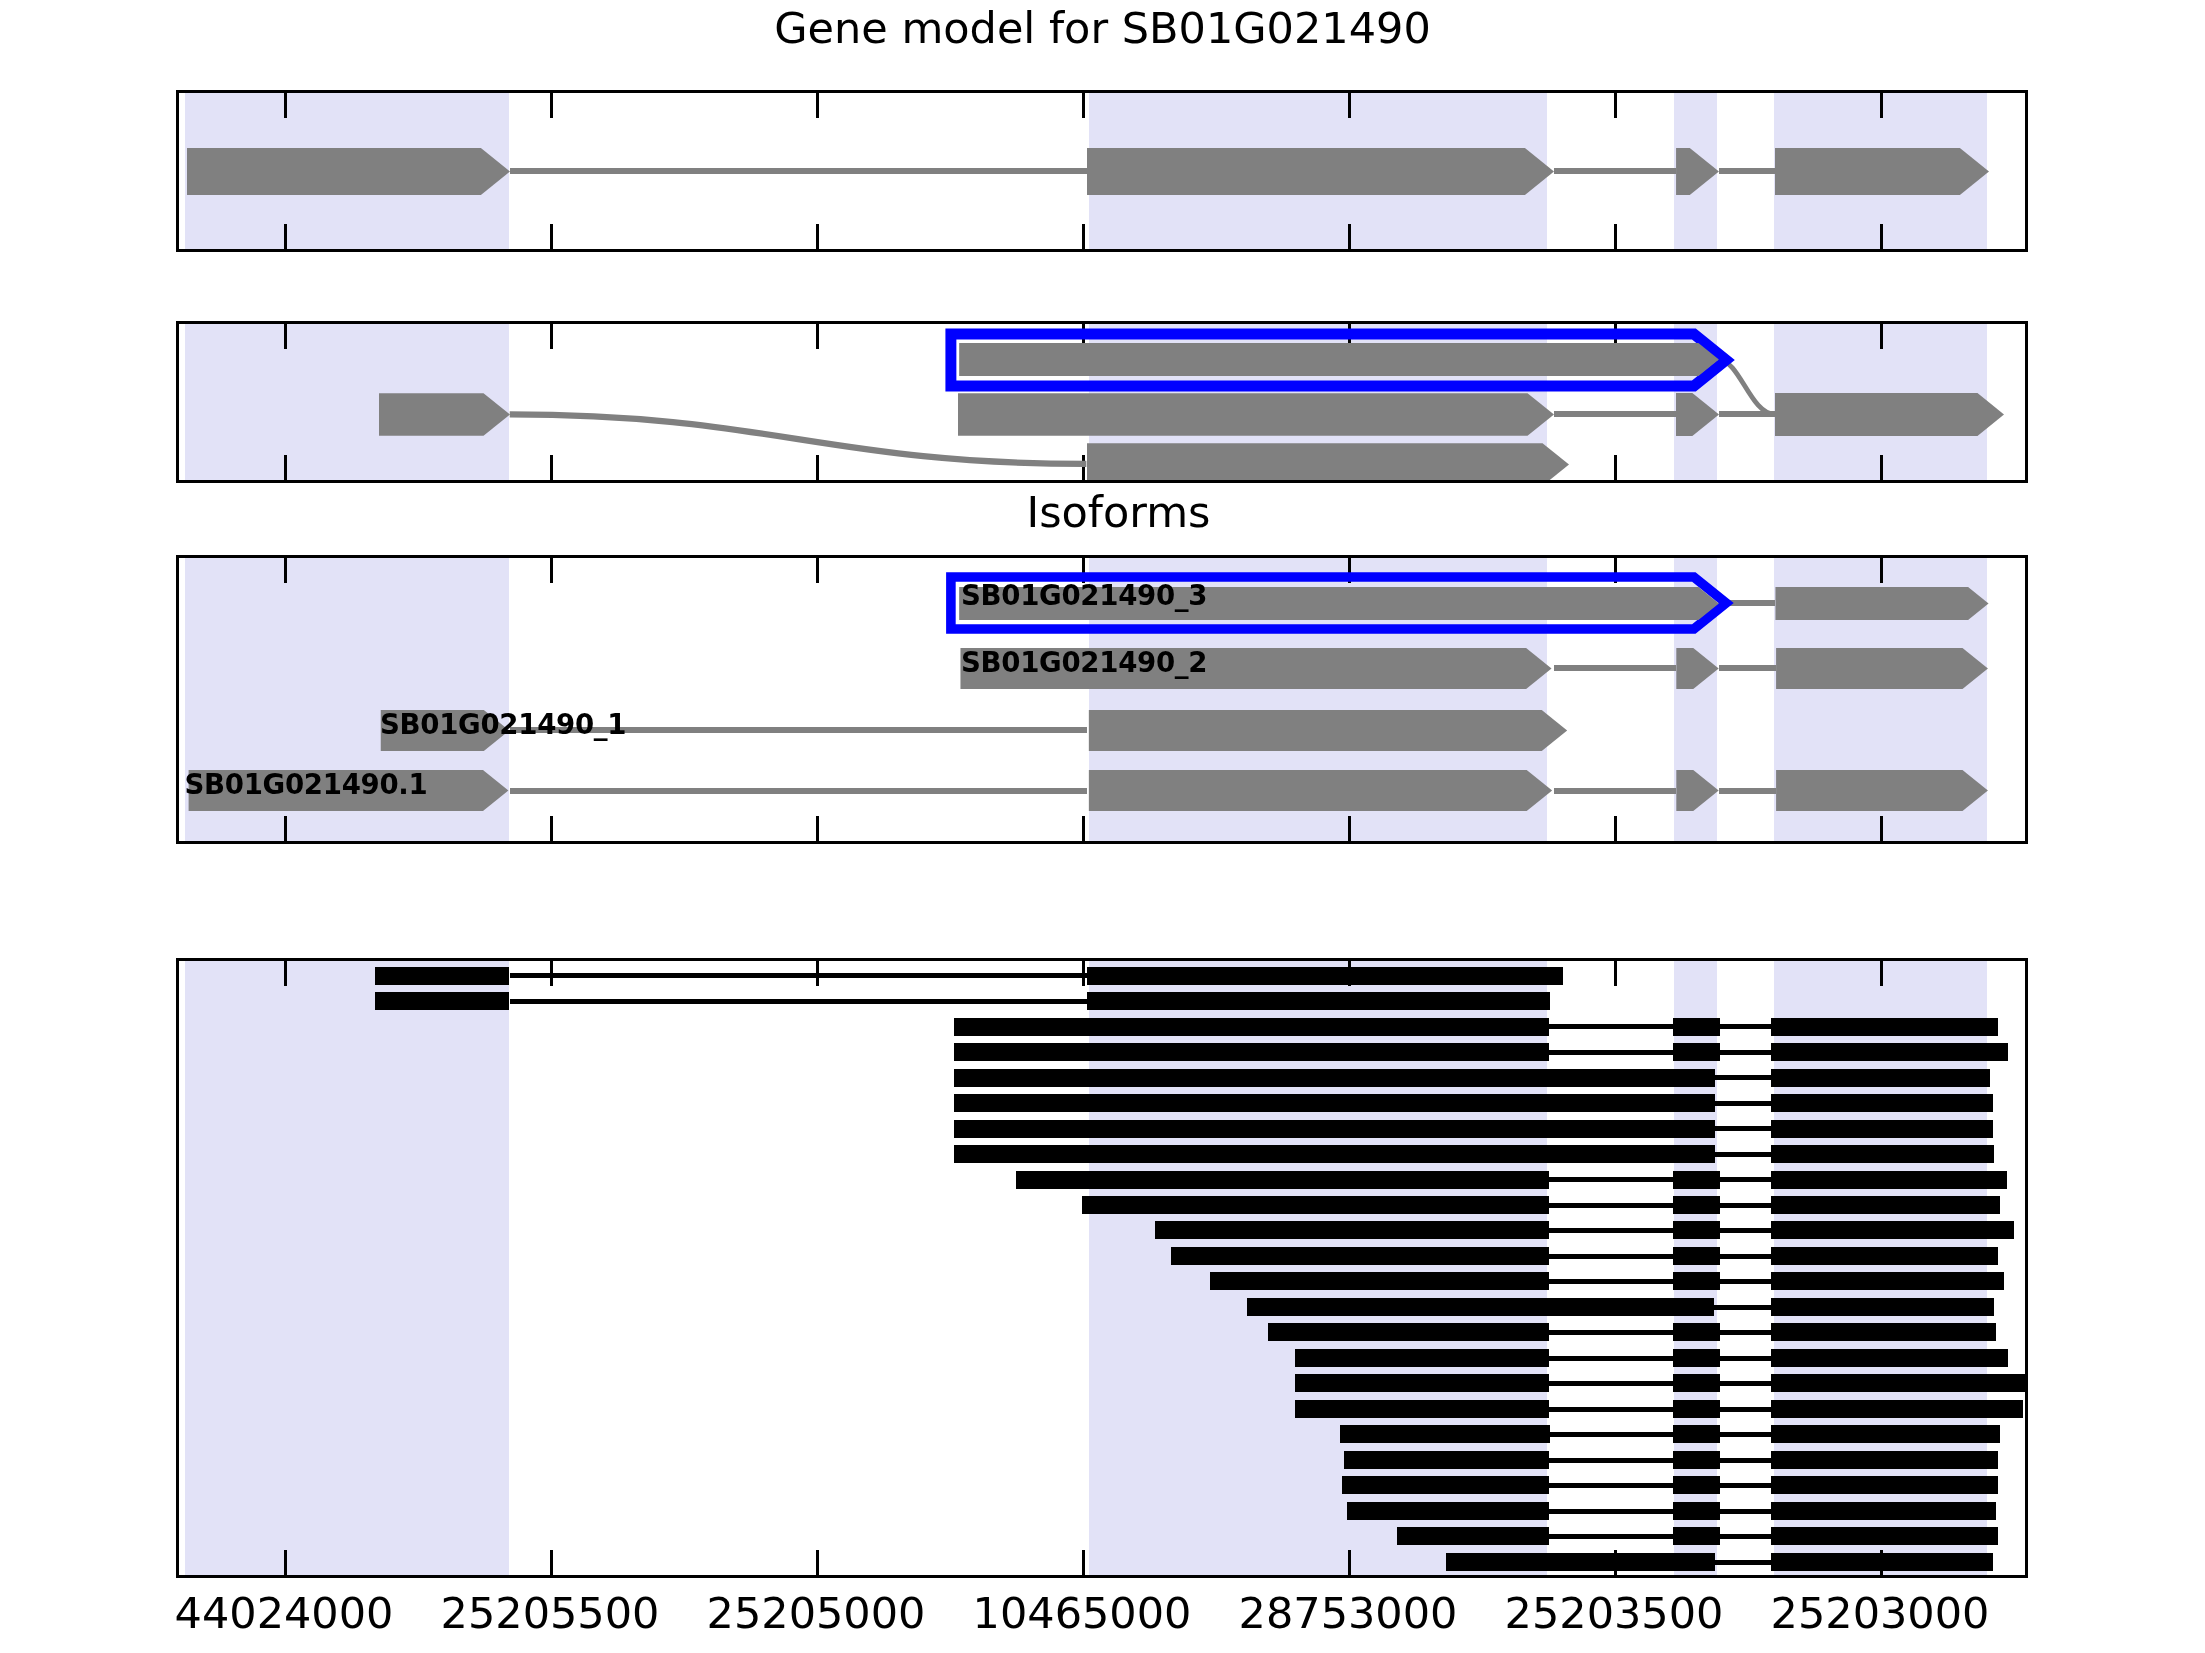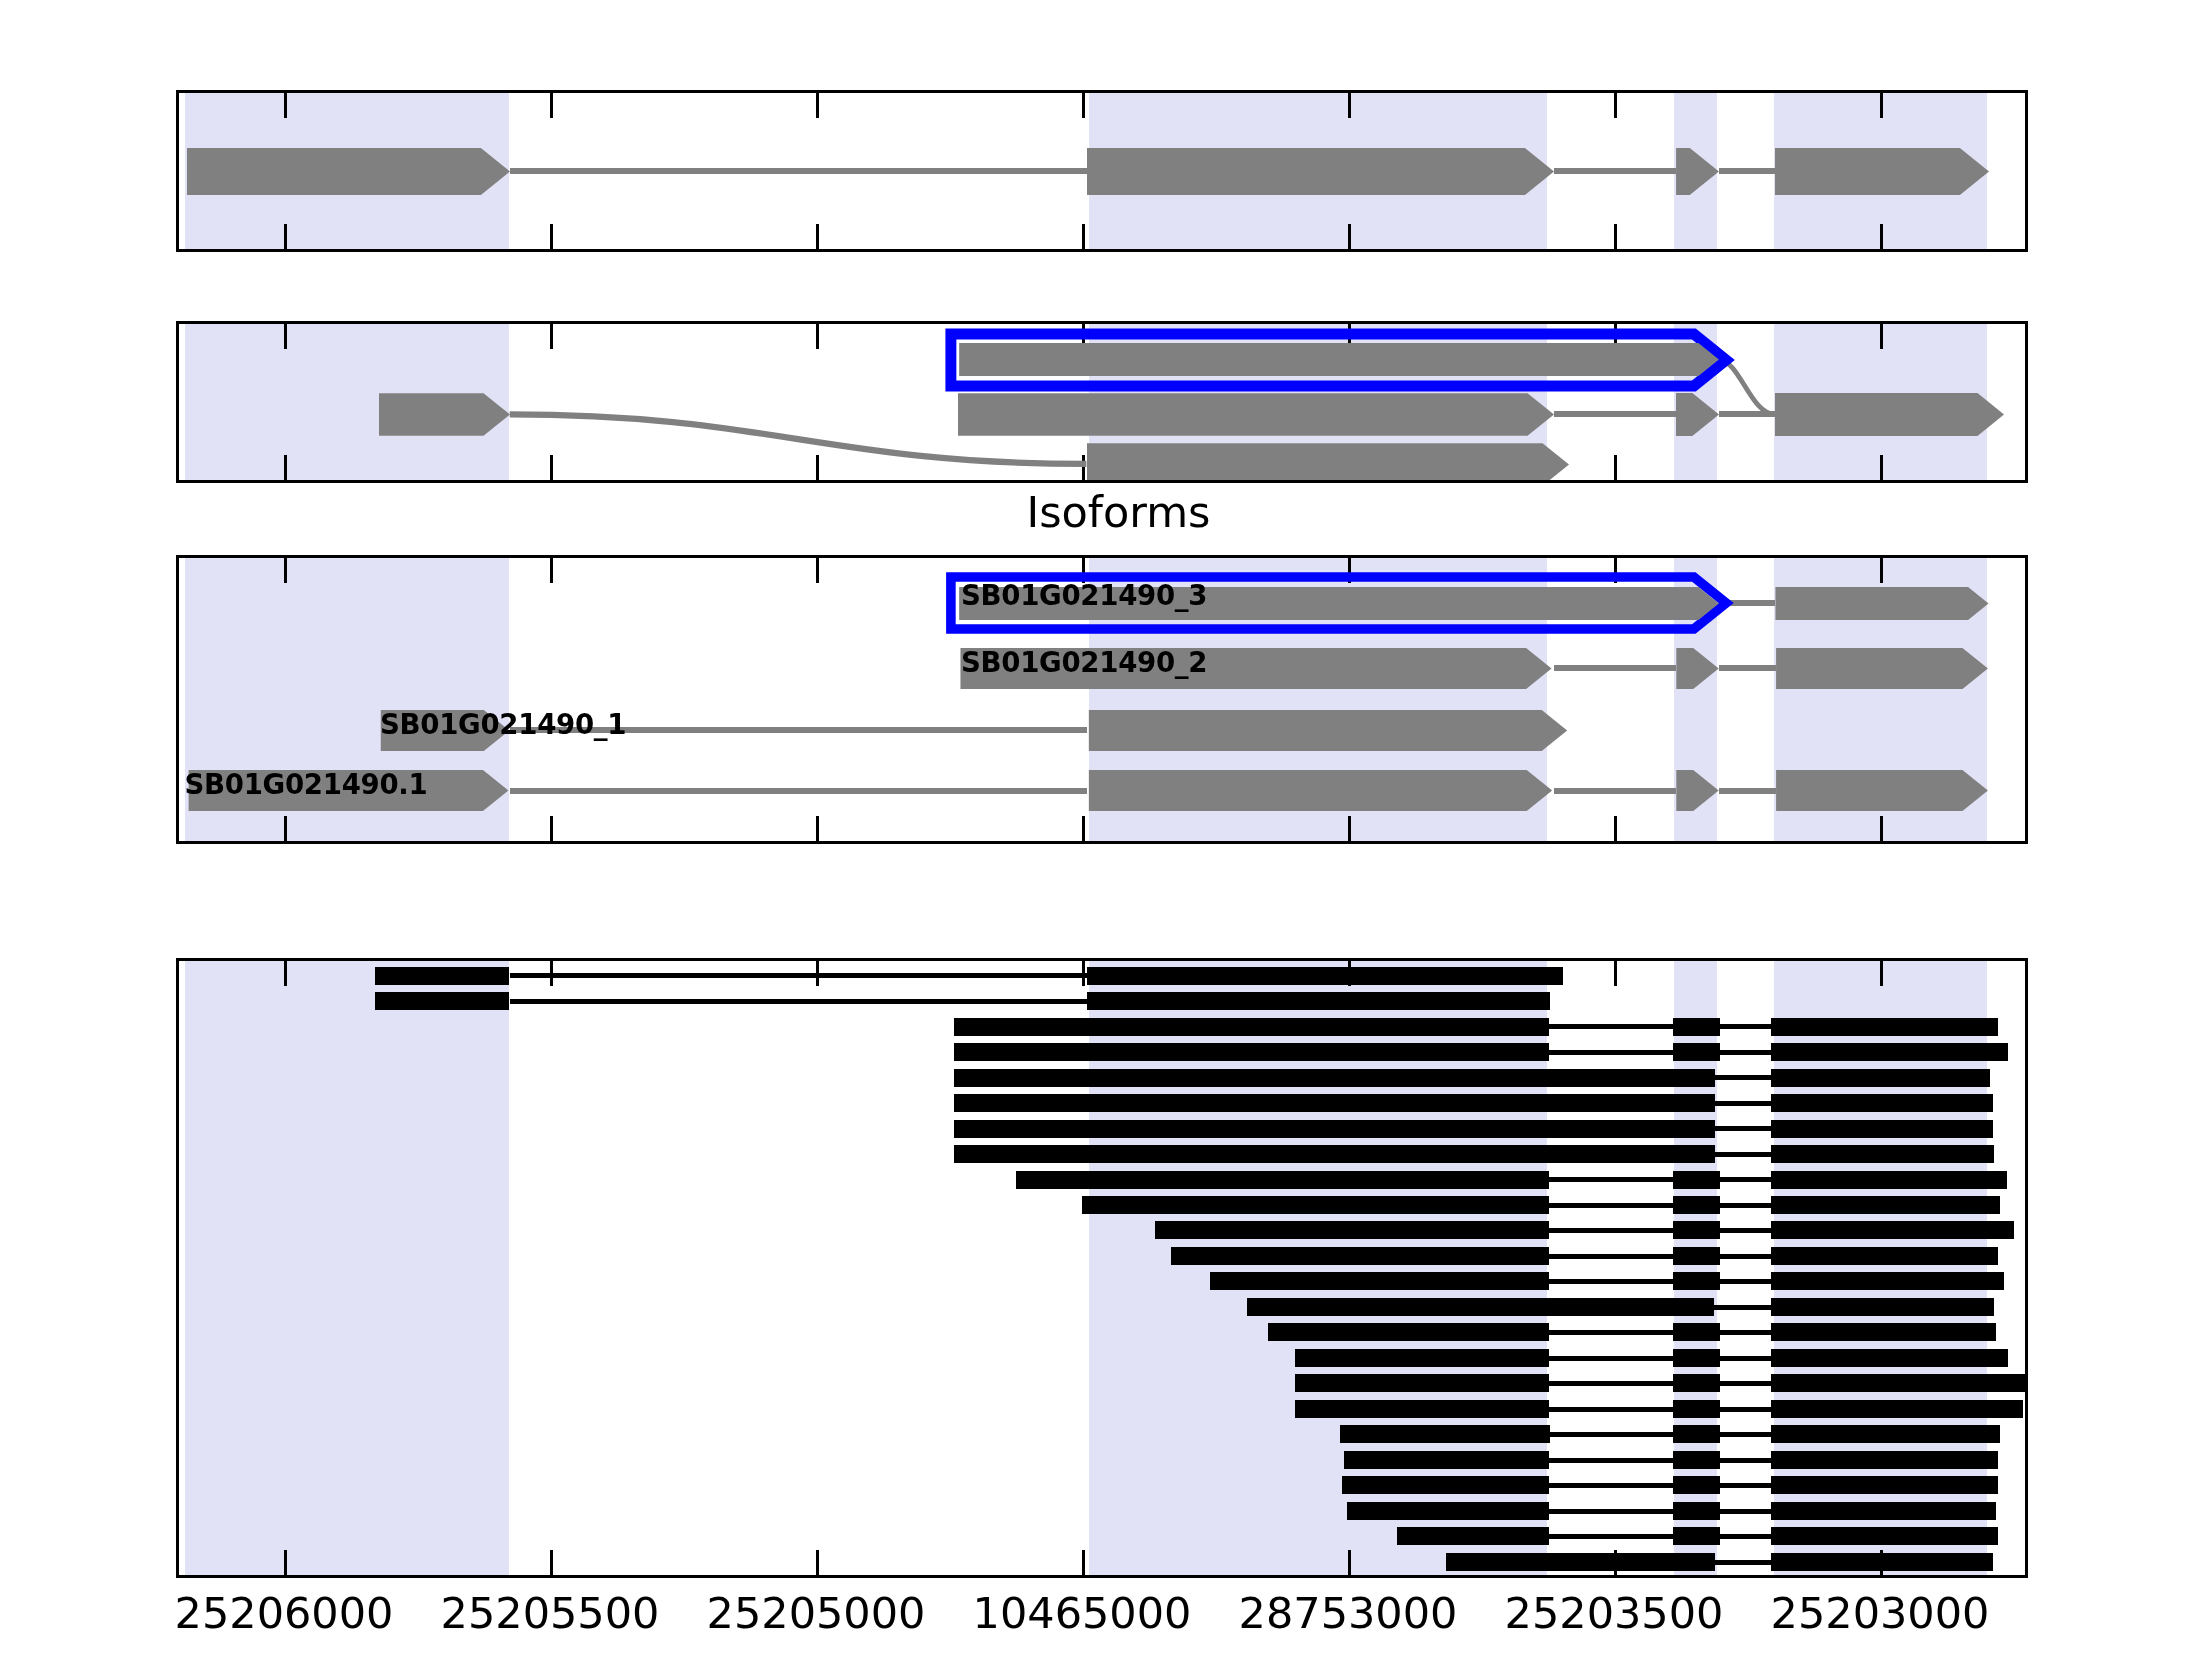--- a/index.html
+++ b/index.html
@@ -57,20 +57,21 @@
     white-space:nowrap;
     transform:translateX(-50%);
   }
 
   svg{display:block;overflow:visible;}
 </style>
 </head>
 <body>
 
 <div id="figure">
+    <div class="panel-title" style="top: 6.9px;">Gene model for SB01G021490</div>
     <div class="panel-title" style="top: 491px; padding-left: 16px;">Isoforms</div>
     <div class="panel" style="left: 176px; top: 90px; width: 1852px; height: 162px;">
       <div class="plotarea">
         <div class="hl-band" style="left: 5.5px; width: 324px; background: rgb(226, 226, 247);"></div>
         <div class="hl-band" style="left: 910px; width: 458px; background: rgb(226, 226, 247);"></div>
         <div class="hl-band" style="left: 1495px; width: 43px; background: rgb(226, 226, 247);"></div>
         <div class="hl-band" style="left: 1595px; width: 213px; background: rgb(226, 226, 247);"></div>
         <div class="tick top" style="left: 105px;"></div>
         <div class="tick bottom" style="left: 105px;"></div>
         <div class="tick top" style="left: 371px;"></div>
@@ -341,21 +342,21 @@
         <div style="position: absolute; left: 1370px; width: 124px; top: 573px; height: 4.8px; background: rgb(0, 0, 0);"></div>
         <div style="position: absolute; left: 1541px; width: 51px; top: 573px; height: 4.8px; background: rgb(0, 0, 0);"></div>
         <div class="exon-black" style="left: 1218px; top: 566px; width: 152px; height: 18px; background: rgb(0, 0, 0);"></div>
         <div class="exon-black" style="left: 1494px; top: 566px; width: 47px; height: 18px; background: rgb(0, 0, 0);"></div>
         <div class="exon-black" style="left: 1592px; top: 566px; width: 227px; height: 18px; background: rgb(0, 0, 0);"></div>
         <div style="position: absolute; left: 1535px; width: 57px; top: 599px; height: 4.8px; background: rgb(0, 0, 0);"></div>
         <div class="exon-black" style="left: 1267px; top: 592px; width: 269px; height: 18px; background: rgb(0, 0, 0);"></div>
         <div class="exon-black" style="left: 1592px; top: 592px; width: 222px; height: 18px; background: rgb(0, 0, 0);"></div>
       </div>
     </div>
-    <div class="xticklabel" style="left: 284px; top: 1588px;">25206000</div>
+    <div class="xticklabel" style="left: 284px; top: 1588px;">44024000</div>
     <div class="xticklabel" style="left: 550px; top: 1588px;">25205500</div>
     <div class="xticklabel" style="left: 816px; top: 1588px;">25205000</div>
     <div class="xticklabel" style="left: 1082px; top: 1588px;">10465000</div>
     <div class="xticklabel" style="left: 1348px; top: 1588px;">28753000</div>
     <div class="xticklabel" style="left: 1614px; top: 1588px;">25203500</div>
     <div class="xticklabel" style="left: 1880px; top: 1588px;">25203000</div>
   </div>
 
 
 </body></html>

